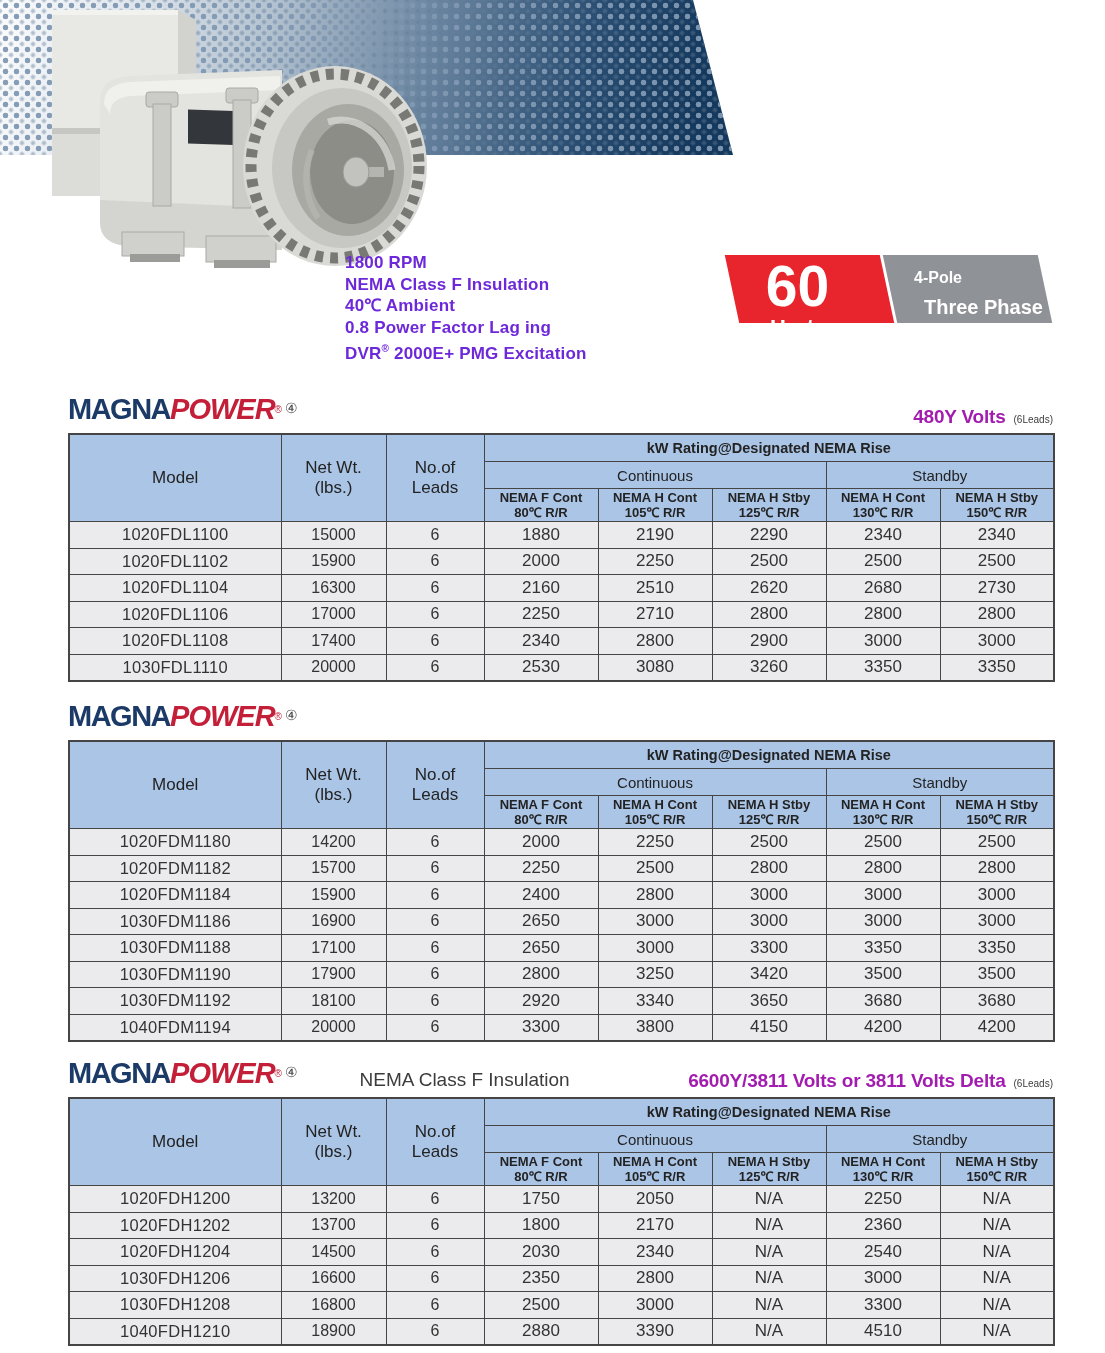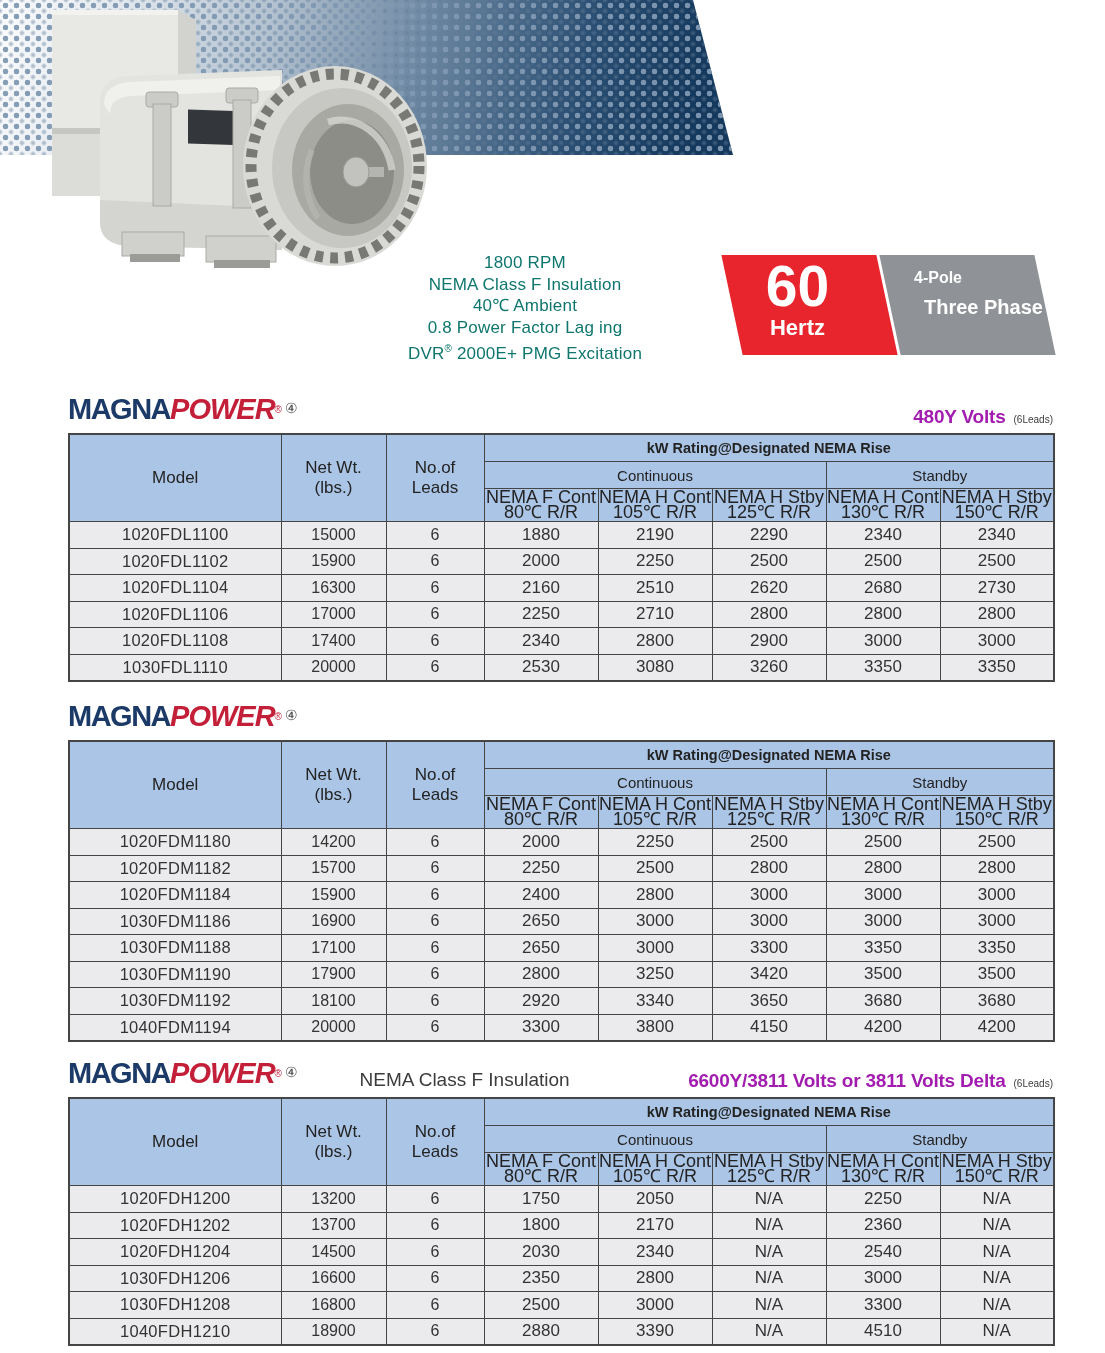--- a/index.html
+++ b/index.html
@@ -12,26 +12,26 @@
     background-image:
       radial-gradient(circle, rgba(128,152,178,.95) 0 2.6px, rgba(128,152,178,0) 3.1px),
       radial-gradient(circle, rgba(96,124,152,.45) 0 1.9px, rgba(96,124,152,0) 2.4px),
       linear-gradient(102deg,#fbfcfd 0%,#e2e8ee 16%,#b3c2d0 36%,#68839e 58%,#2b4f73 78%,#15395d 94%);
     background-size:11px 11px,11px 11px,100% 100%;
     background-position:0 0,5.5px 5.5px,0 0;}
 
   .generator{position:absolute;top:4px;left:30px;width:400px;height:272px;z-index:2;}
 
   
-  .specs{position:absolute;top:252px;right:400px;width:360px;text-align:center;z-index:3;
-    font-size:17px;font-weight:normal;line-height:21.5px;color:#0f766e;letter-spacing:.2px;}
+  .specs{position:absolute;top:252px;right:400px;width:360px;text-align:left;z-index:3;
+    font-size:17px;font-weight:bold;line-height:21.5px;color:#6d28d9;letter-spacing:.2px;}
   .specs sup{font-size:10px;}
 
   
-  .badge{position:absolute;top:255px;height:100px;width:155px;z-index:3;color:#fff;}
+  .badge{position:absolute;top:255px;height:68px;width:155px;z-index:3;color:#fff;}
   .badge::before{content:"";position:absolute;inset:0;transform:skewX(12deg);}
   .badge-red{left:732px;}
   .badge-red::before{background:#e8242d;}
   .badge-gray{left:890px;}
   .badge-gray::before{background:#8f9296;}
   .hz-value{position:relative;text-align:center;font-size:57px;font-weight:bold;
             line-height:58px;margin:2px 24px 0 0;}
   .hz-unit{position:relative;text-align:center;font-size:22px;font-weight:bold;margin-right:24px;}
   .pole-line1{position:relative;font-size:16px;font-weight:bold;margin:14px 0 0 24px;}
   .pole-line2{position:relative;font-size:20px;font-weight:bold;margin:9px 0 0 34px;}
@@ -53,21 +53,21 @@
   .t-note{font-size:10px;font-weight:400;color:#3b3b3b;margin-left:8px;}
 
   
   table{border-collapse:collapse;width:985px;table-layout:fixed;
         border:2px solid #454545;}
   th,td{border:1px solid #454545;text-align:center;vertical-align:middle;padding:0;}
   thead th{background:#abc5e6;color:#232323;font-weight:400;}
   th.h-left{font-size:17px;}
   th.h-kw{font-size:14.5px;font-weight:700;height:26px;}
   th.h-grp{font-size:15px;font-weight:500;height:26px;}
-  th.h-sub{font-size:18px;font-weight:400;line-height:15px;height:32px;}
+  th.h-sub{font-size:13px;font-weight:700;line-height:15px;height:32px;}
   tbody td{background:#ebebed;height:25.5px;color:#333;}
   td.c-model{font-size:16.5px;letter-spacing:.3px;}
   td.c-num{font-size:16px;}
   td.c-kw{font-size:17px;}
 </style>
 </head>
 <body>
 
 <div class="page">
 

